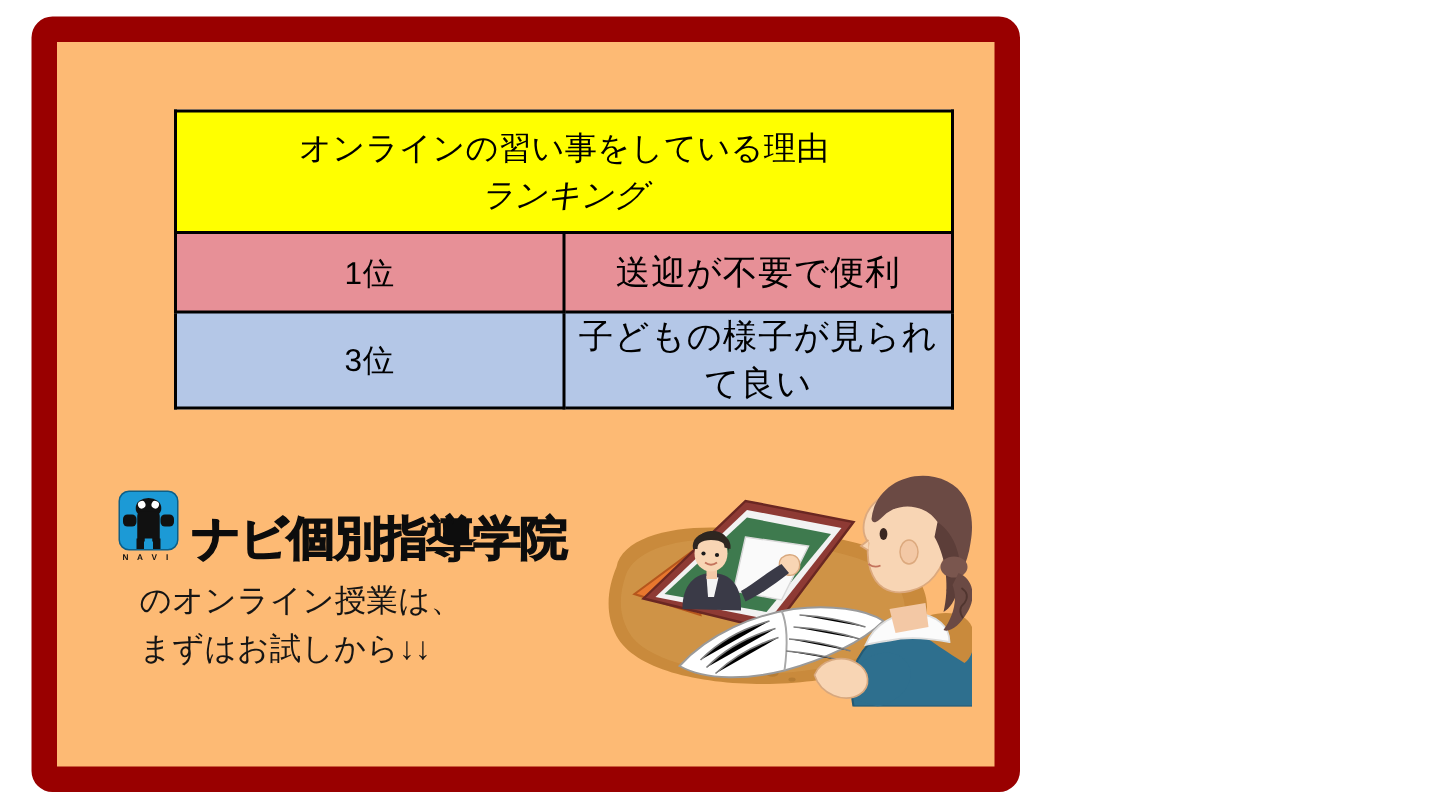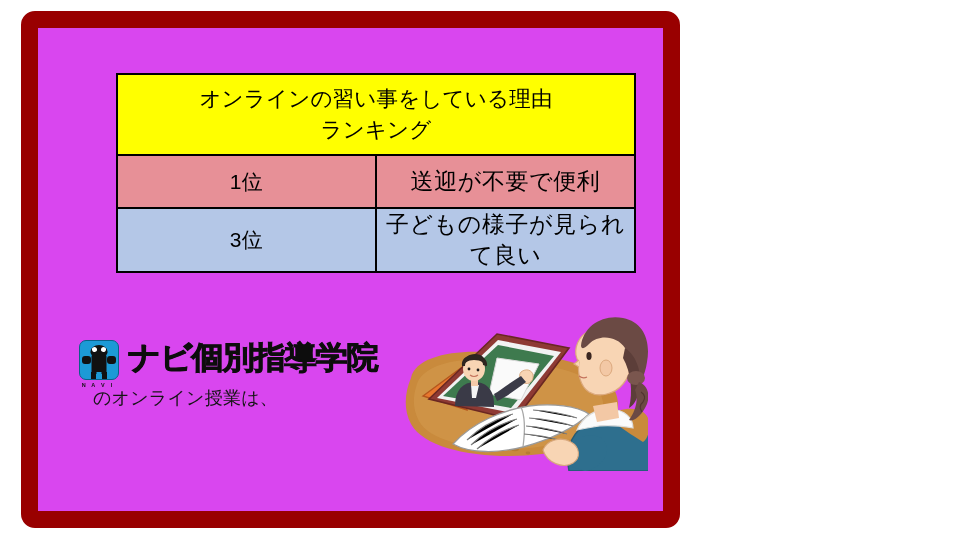--- a/index.html
+++ b/index.html
@@ -24,21 +24,21 @@
   }
   #red-frame {
     position: absolute;
     left: 21px;
     top: 11px;
     width: 659px;
     height: 517px;
     box-sizing: border-box;
     border: 17px solid #990000;
     border-radius: 14px;
-    background: #d946ef;
+    background: #fdba74;
   }
 
   
   #ranking-table {
     position: absolute;
     left: 78px;
     top: 45px;
     width: 520px;
     border-collapse: collapse;
     table-layout: fixed;
@@ -52,21 +52,21 @@
     color: #000000;
     font-weight: 400;
   }
   .title-cell {
     background: #ffff00;
     height: 79px;
     font-size: 21.5px;
     line-height: 1.42;
     letter-spacing: 0.2px;
   }
-  .title-cell .line2 { display: block; }
+  .title-cell .line2 { display: block; font-style: italic; }
   .rank-cell {
     width: 94px;
     font-size: 21px;
     height: 51px;
     letter-spacing: 0.5px;
     margin-left: 12px;
   }
   .reason-cell {
     font-size: 23px;
     height: 51px;
@@ -76,23 +76,23 @@
   .row-rank1 .reason-cell { background: #e79097; }
   .row-rank2 .rank-cell,
   .row-rank2 .reason-cell,
   .row-rank3 .rank-cell,
   .row-rank3 .reason-cell { background: #b4c7e7; }
 
   
   #brand-logo {
     position: absolute;
     left: 41px;
-    top: 312px;
+    top: 299px;
     display: flex;
-    align-items: flex-start;
+    align-items: flex-end;
   }
   #logo-mark-wrap {
     position: relative;
     width: 40px;
   }
   #logo-mark {
     width: 38px;
     height: 38px;
     border-radius: 7px;
     background: #1c9ad6;
@@ -174,21 +174,21 @@
     transform-origin: left top;
     padding-top: 2px;
     -webkit-text-stroke: 0.9px #0d0d0d;
   }
 
   
   #caption {
     position: absolute;
     left: 55px;
     top: 357px;
-    font-size: 18px;
+    font-size: 21px;
     line-height: 1.52;
     color: #151515;
     letter-spacing: 0.2px;
   }
   #caption span { display: block; }
 
   
   #illustration {
     position: absolute;
     left: 355px;
@@ -236,20 +236,21 @@
           <div class="fig-eye left"></div>
           <div class="fig-eye right"></div>
         </div>
         <div id="logo-navi">N A V I</div>
       </div>
       <div id="logo-wordmark">ナビ個別指導学院</div>
     </div>
 
     <div id="caption">
       <span>のオンライン授業は、</span>
+      <span>まずはお試しから↓↓</span>
     </div>
 
     <div id="illustration">
       <svg viewBox="0 0 255 165" width="255" height="165">
 
         <path d="M18 72 C22 52 56 44 92 46 C128 48 168 50 196 62 C222 73 232 96 220 116
                  C206 139 160 150 116 150 C72 150 30 140 18 118 C10 103 12 86 18 72 Z" fill="#C98A3C"></path>
         <path d="M24 78 C30 60 60 52 92 54 C124 56 160 58 186 69 C208 79 216 98 206 114
                  C192 134 152 143 114 143 C76 143 36 134 26 115 C19 102 20 90 24 78 Z" fill="#D39A4E" opacity="0.55"></path>
 

